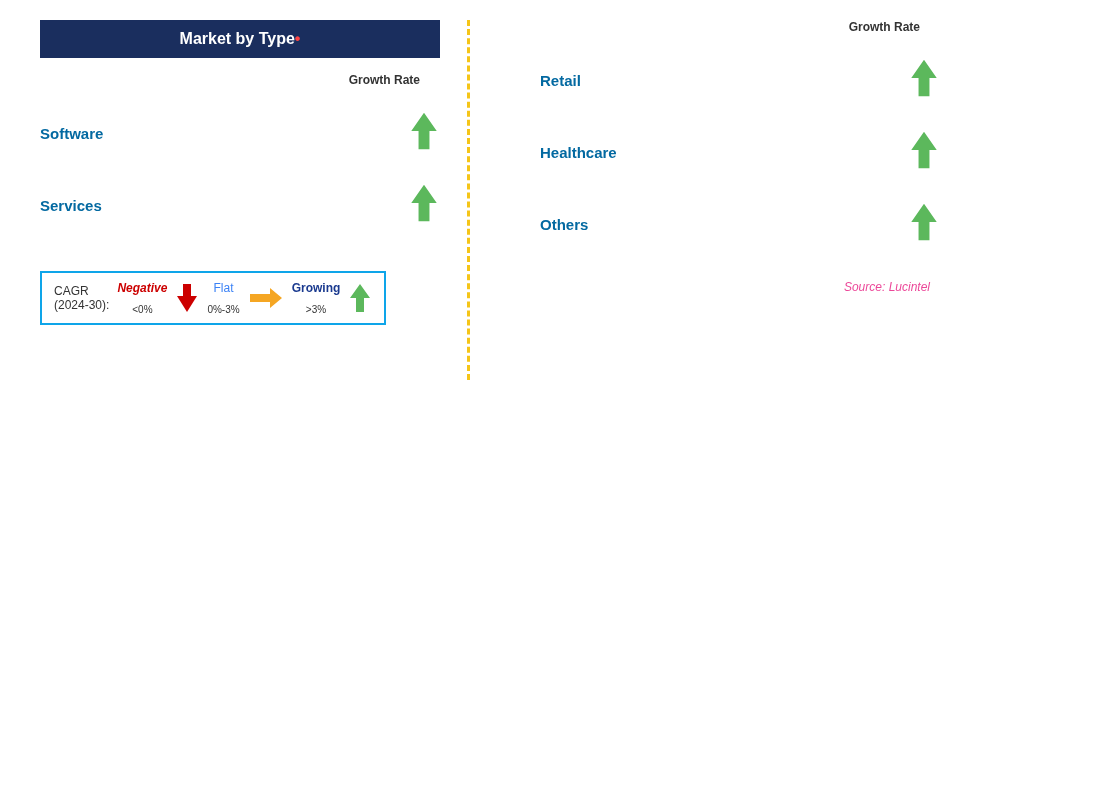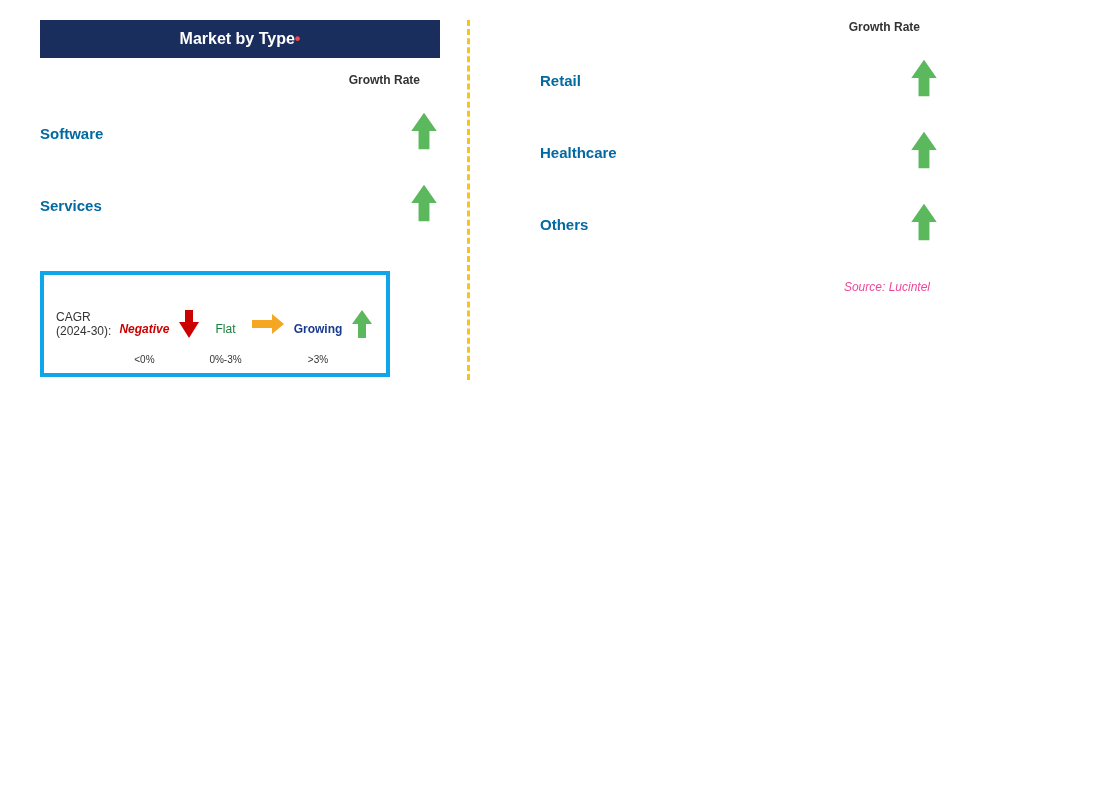--- a/index.html
+++ b/index.html
@@ -87,21 +87,21 @@
       right: -10px;
       top: 0;
       bottom: 0;
       width: 2px;
       border-right: 3px dashed #f5c518;
       height: 360px;
     }
 
     
     .legend-box {
-      border: 4px solid #0ea5e9;
+      border: 2px solid #0ea5e9;
       padding: 8px 12px;
       margin-top: 30px;
       display: inline-flex;
       align-items: center;
       gap: 8px;
       font-size: 12px;
     }
 
     .legend-cagr {
       font-size: 12px;
@@ -110,21 +110,21 @@
     }
 
     .legend-negative {
       color: #cc0000;
       font-style: italic;
       font-weight: bold;
       font-size: 12px;
     }
 
     .legend-flat {
-      color: #15803d;
+      color: #3b82f6;
       font-size: 12px;
     }
 
     .legend-growing {
       color: #1a3a8f;
       font-weight: bold;
       font-size: 12px;
     }
 
     .source-text {
@@ -133,22 +133,21 @@
       color: #ec4899;
       font-style: italic;
       margin-top: 20px;
       padding-right: 10px;
     }
 
     .legend-item {
       display: flex;
       flex-direction: column;
       align-items: center;
-      gap: 18px;
-      margin-top: 39px;
+      gap: 9px;
     }
 
     .legend-range-text {
       font-size: 10px;
       color: #333;
     }
   </style>
 </head>
 <body>
 

